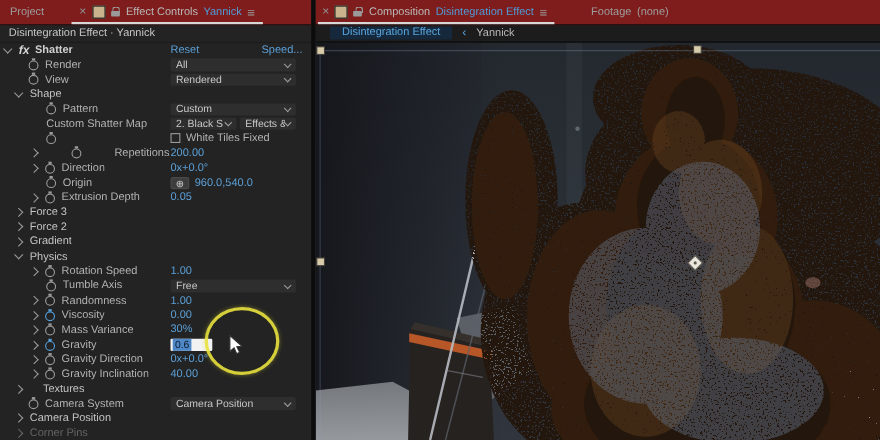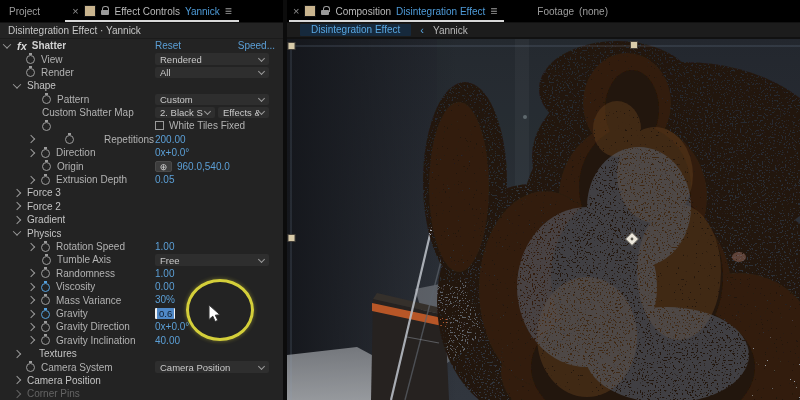--- a/index.html
+++ b/index.html
@@ -1,21 +1,21 @@
 <!DOCTYPE html>
 <html><head>
 <meta charset="utf-8">
 <style>
   html,body{margin:0;padding:0;width:800px;height:400px;overflow:hidden;background:#1d1d1d;
     font-family:"Liberation Sans",sans-serif;cursor:default;}
   .app{position:relative;width:800px;height:400px;}
 
   
   .left-panel{position:absolute;left:0;top:0;width:283px;height:400px;background:#232323;}
-  .tabbar{height:22px;background:#000000;display:flex;align-items:stretch;position:relative;
+  .tabbar{height:22px;background:#7f1d1d;display:flex;align-items:stretch;position:relative;
     border-bottom:1px solid #121212;}
   .tab{font-size:10px;color:#9d9d9d;padding:0 9px;display:flex;align-items:center;gap:5px;position:relative;white-space:nowrap;}
   .tab.active::after{content:"";position:absolute;left:2px;right:2px;bottom:0px;height:2px;background:#d8d8d8;}
   .tab .t-main{color:#b9b9b9;}
   .tabblue{color:#4e9bd8;}
   .closeic{color:#8f8f8f;font-size:11px;line-height:1;}
   .swatch{width:10px;height:10px;background:#c9b48e;border:1px solid #141414;flex:none;}
   .lockic{width:9px;height:10px;position:relative;flex:none;}
   .lockic::before{content:"";position:absolute;left:1.5px;top:0;width:5px;height:5px;border:1px solid #9a9a9a;border-bottom:none;border-radius:3px 3px 0 0;}
   .lockic::after{content:"";position:absolute;left:0;top:4px;width:8px;height:5px;background:#9a9a9a;border-radius:1px;}
@@ -42,21 +42,21 @@
   .dd.small1{width:60px;margin-right:3px;}
   .dd.small2{width:51px;}
   .ddv{flex:1;overflow:hidden;}
   .chev{width:4px;height:4px;border-right:1px solid #9a9a9a;border-bottom:1px solid #9a9a9a;
     transform:rotate(45deg);flex:none;margin-top:-2px;}
   .val{color:#5b9fd6;font-size:10px;}
   .cb{width:9px;height:9px;border:1px solid #9a9a9a;background:transparent;flex:none;margin-right:5px;box-sizing:border-box;}
   .cblbl{color:#b2b2b2;font-size:10px;}
   .xh{width:17px;height:11px;background:#3d3d3d;border:1px solid #4a4a4a;border-radius:2px;color:#cfcfcf;
     font-size:9px;line-height:11px;text-align:center;margin-right:5px;box-sizing:border-box;}
-  .inputbox{width:20px;height:11.5px;background:#f2f2f2;border-radius:1px;display:flex;align-items:center;padding:0 2px;box-sizing:border-box;}
+  .inputbox{width:38px;height:11.5px;background:#f2f2f2;border-radius:1px;display:flex;align-items:center;padding:0 2px;box-sizing:border-box;}
   .inputbox .sel{background:#4f88c7;color:#0e1c2e;font-size:9.5px;padding:0 2px;}
   .fx{font-style:italic;font-weight:bold;color:#d6d6d6;margin-right:5px;font-size:11px;}
   .fxname{color:#d0d0d0;font-weight:bold;}
   .linkreset{position:absolute;left:155px;color:#5b9fd6;}
   .linkabout{position:absolute;right:8px;color:#5b9fd6;}
 
   
   .divider{position:absolute;left:283px;top:0;width:4px;height:400px;background:#0c0c0c;}
 
   
@@ -95,34 +95,34 @@
     <div id="rows">
         <div class="row" style="padding-left: 4px;">
           <div class="tw open"></div>
           <div class="fx">fx</div>
           <div class="fxname lbl">Shatter</div>
           <div class="linkreset">Reset</div>
           <div class="linkabout">Speed...</div>
         </div>
         <div class="row" style="padding-left: 26px;">
           <div class="sw"></div>
+          <div class="lbl">Render</div>
+          <div class="ctrl">
+            <div class="dd">
+              <div class="ddv">All</div>
+              <div class="chev"></div>
+            </div>
+          </div>
+        </div>
+        <div class="row" style="padding-left: 26px;">
+          <div class="sw"></div>
           <div class="lbl">View</div>
           <div class="ctrl">
             <div class="dd">
               <div class="ddv">Rendered</div>
-              <div class="chev"></div>
-            </div>
-          </div>
-        </div>
-        <div class="row" style="padding-left: 26px;">
-          <div class="sw"></div>
-          <div class="lbl">Render</div>
-          <div class="ctrl">
-            <div class="dd">
-              <div class="ddv">All</div>
               <div class="chev"></div>
             </div>
           </div>
         </div>
         <div class="row group" style="padding-left: 14px;">
           <div class="tw open"></div>
           <div class="lbl">Shape</div>
         </div>
         <div class="row" style="padding-left: 42px;">
           <div class="sw"></div>

